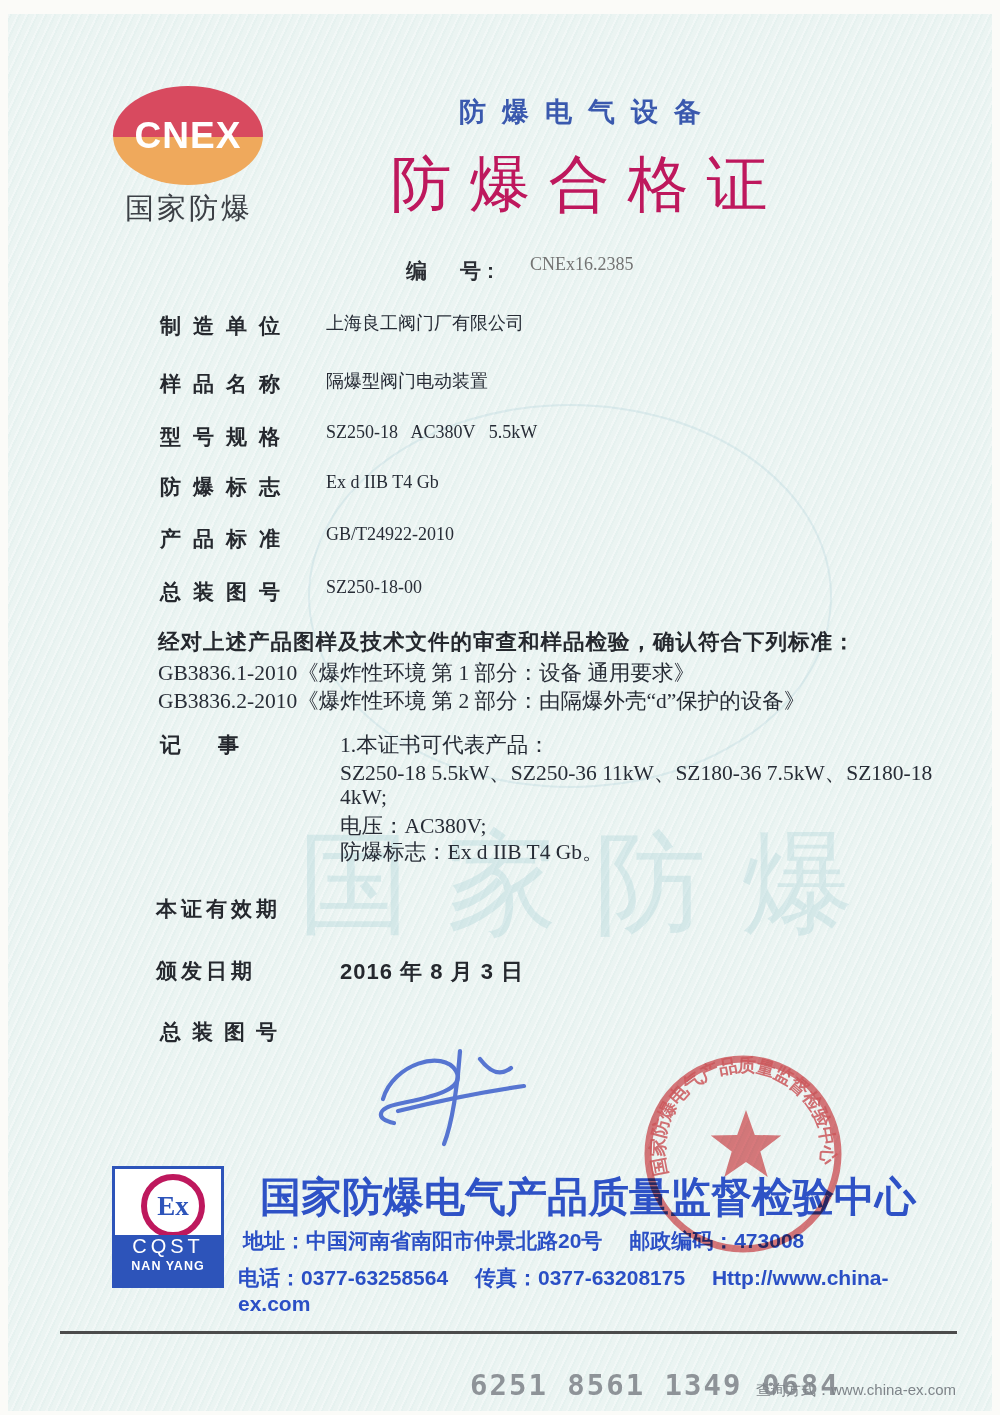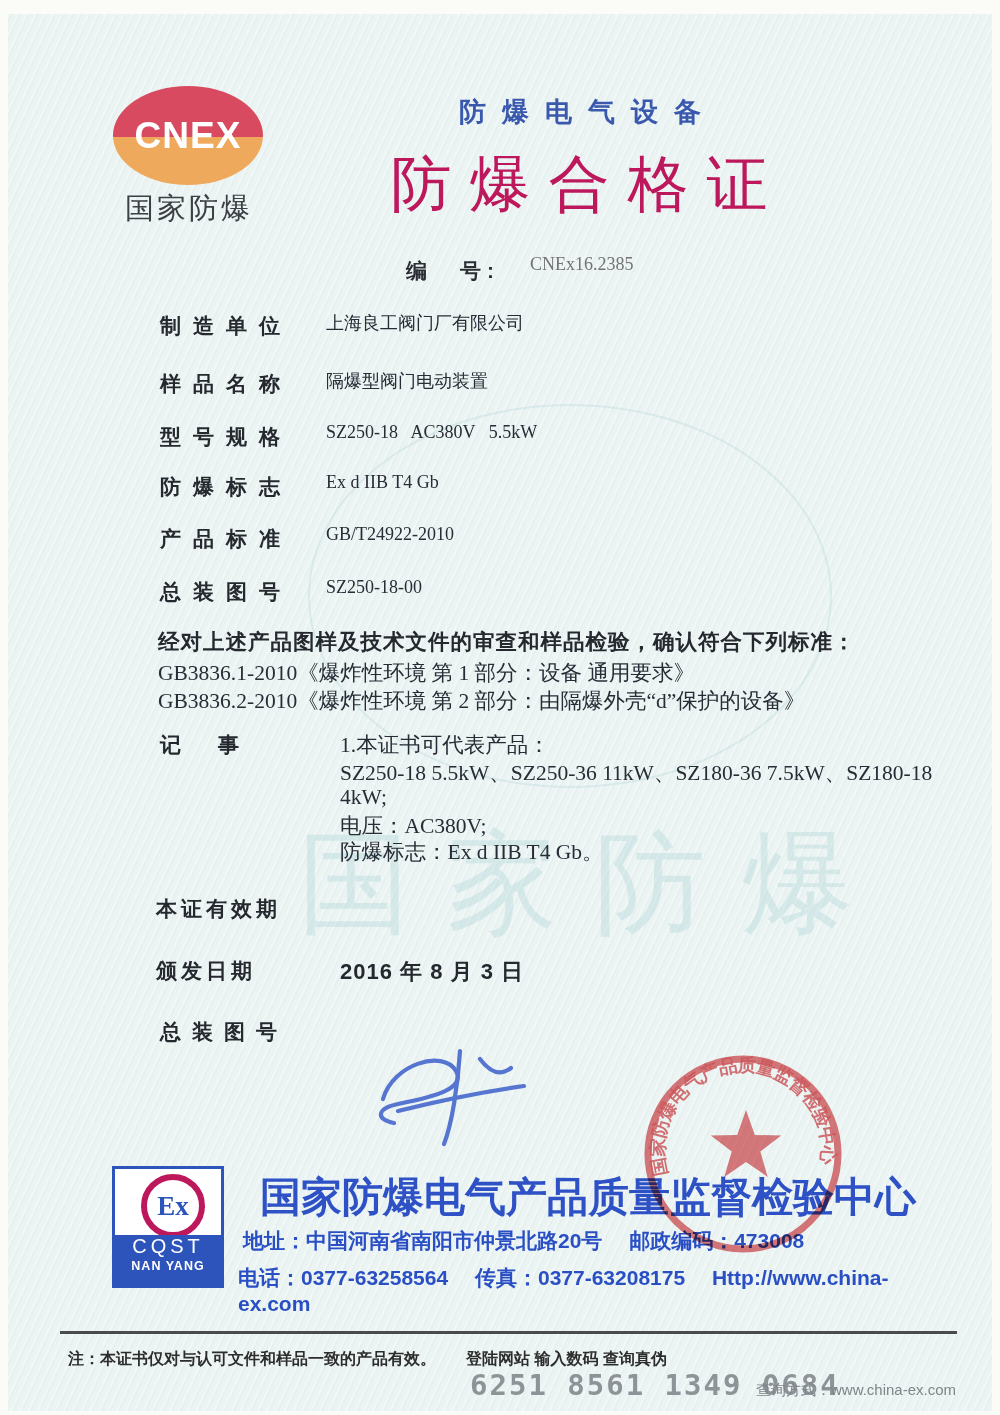--- a/index.html
+++ b/index.html
@@ -149,20 +149,16 @@
     <polygon points="120,73 128.8,97.9 155.2,98.6 134.3,114.6 141.7,139.9 120,125 98.3,139.9 105.7,114.6 84.8,98.6 111.2,97.9" fill="#dd5b60" opacity="0.8"></polygon>
     <defs>
       <path id="stamp-arc" d="M 41.7 137.2 A 79 79 0 1 1 192.3 137.2" fill="none"></path>
     </defs>
     <text font-size="18.5" font-weight="bold" fill="#dd5b60" opacity="0.85" font-family="Liberation Sans, sans-serif">
       <textPath href="#stamp-arc" startOffset="0" textLength="286" lengthAdjust="spacing">国家防爆电气产品质量监督检验中心</textPath>
     </text>
   </svg>
 
   <div class="abs foot-rule"></div>
-  <div class="abs foot-note-row">
-    <span>注：本证书仅对与认可文件和样品一致的产品有效。</span>
-    <span>登陆网站 输入数码 查询真伪</span>
-  </div>
   <div class="abs foot-code">6251 8561 1349 0684</div>
   <div class="abs foot-query">查询方式：www.china-ex.com</div>
 
 </div>
 
 </body></html>

